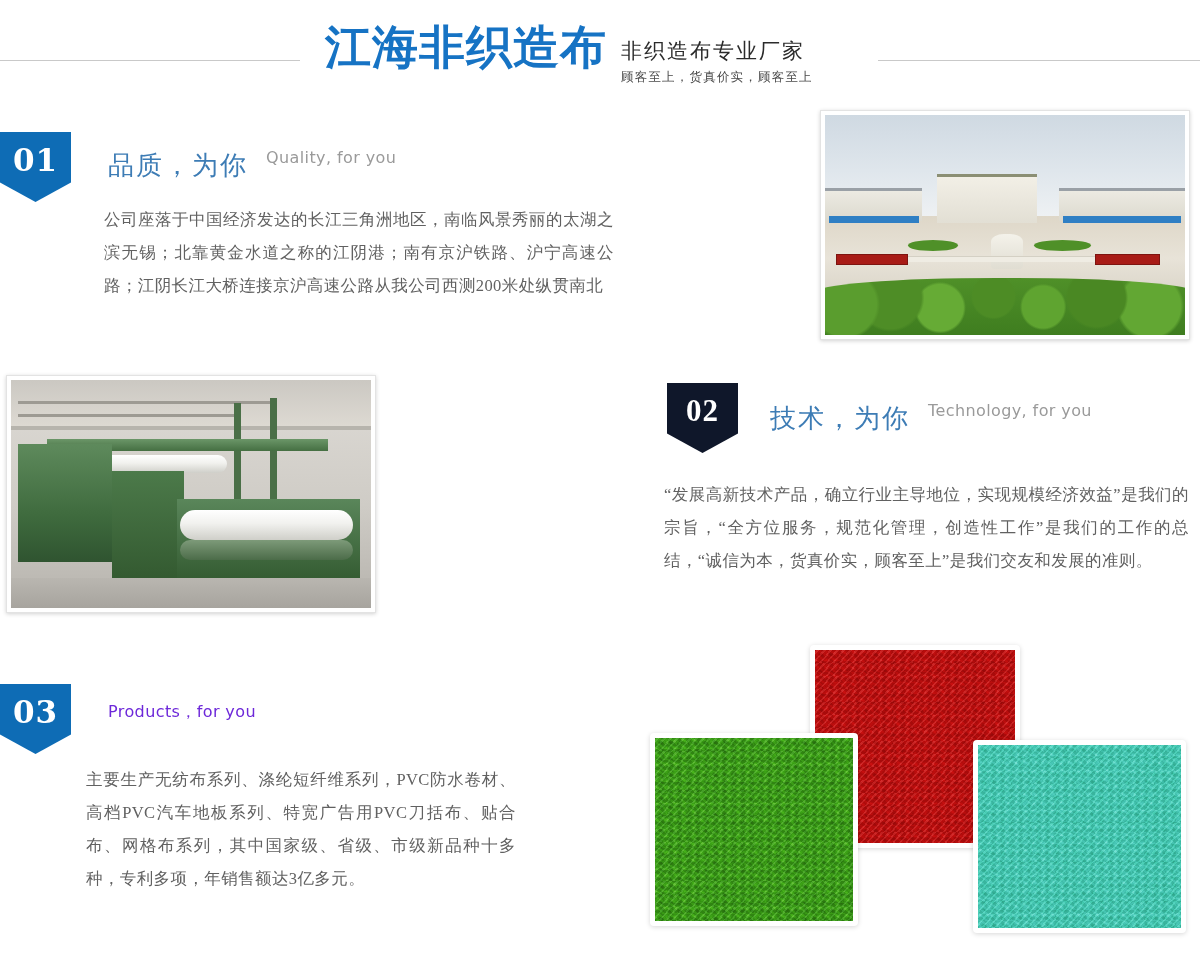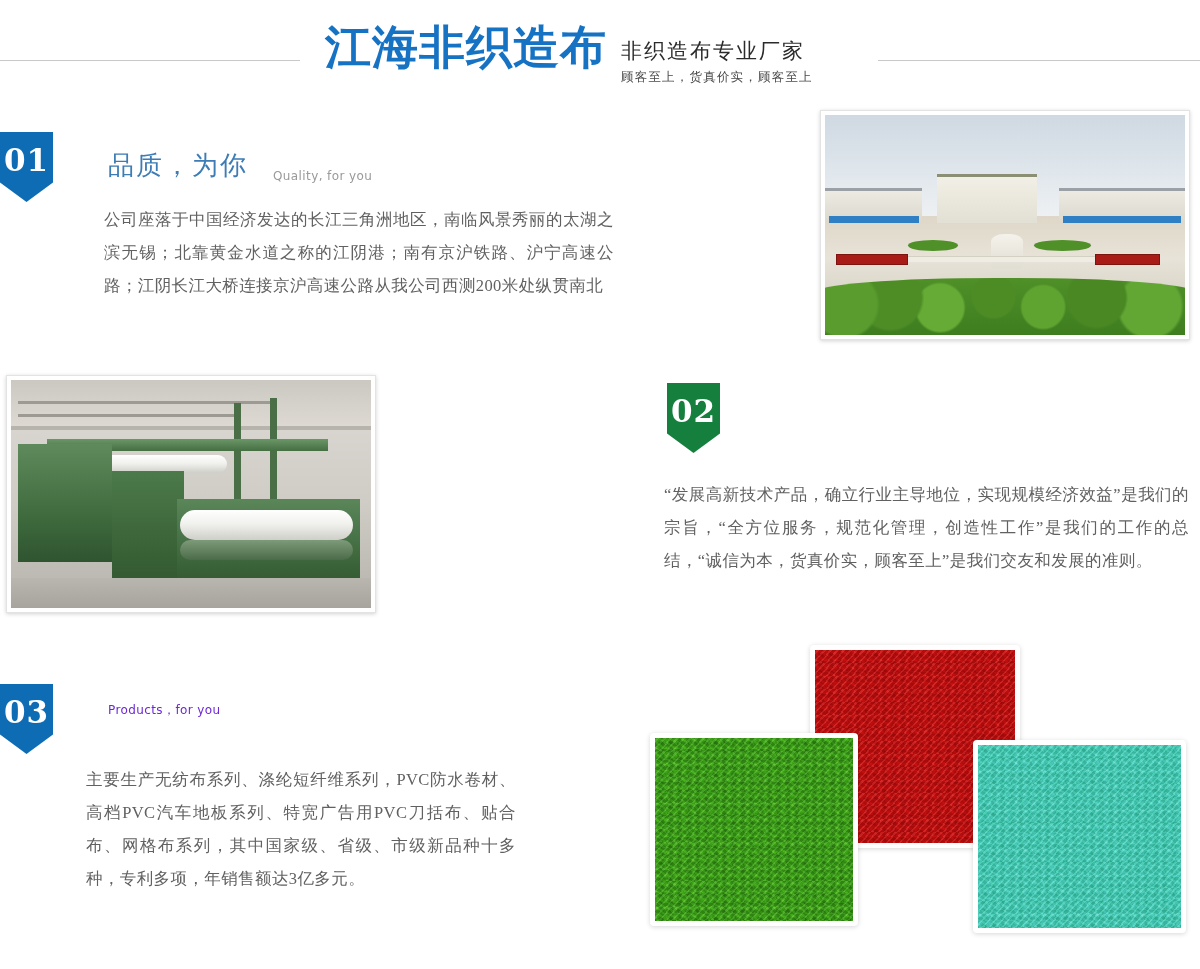--- a/index.html
+++ b/index.html
@@ -71,51 +71,50 @@
     font-size: 12.5px;
     color: #4a4a4a;
     letter-spacing: 1.2px;
     line-height: 22px;
     white-space: nowrap;
   }
 
   
   .badge {
     position: absolute;
-    width: 53px; height: 70px;
+    width: 71px; height: 70px;
     background: #0e6cb5;
     color: #ffffff;
     font-family: "DejaVu Serif", "Liberation Serif", serif;
     font-size: 31px;
     font-weight: 700;
     letter-spacing: 1px;
     text-align: center;
     line-height: 56px;
     -webkit-clip-path: polygon(0 0, 100% 0, 100% 72%, 50% 100%, 0 72%);
     clip-path: polygon(0 0, 100% 0, 100% 72%, 50% 100%, 0 72%);
   }
 
   
   .sec-head {
     position: absolute;
     display: flex;
-    align-items: flex-end;
+    align-items: flex-start;
     white-space: nowrap;
-    gap: 7px;
   }
   .sec-title-cn {
     font-family: "DejaVu Sans", "Liberation Sans", sans-serif;
     font-size: 26px;
     color: #3d7cb5;
     letter-spacing: 2px;
   }
   .sec-title-en {
     margin-left: 18px;
     font-family: "DejaVu Sans", "Liberation Sans", sans-serif;
-    font-size: 12px;
+    font-size: 16px;
     color: #9a9a9a;
     letter-spacing: 0.4px;
   }
 
   
   .sec-body {
     position: absolute;
     font-family: Liberation Serif, serif;
     font-size: 16.5px;
     color: #616161;
@@ -331,22 +330,26 @@
       <div class="m-roll" id="m-roll-top"></div>
       <div class="m-machine" id="m-body-left"></div>
       <div class="m-machine" id="m-body-mid"></div>
       <div class="m-machine" id="m-body-right"></div>
       <div class="m-roll" id="m-roll-big"></div>
       <div class="m-roll" id="m-roll-drum"></div>
       <div class="m-floor"></div>
     </div>
   </div>
 
-  <div class="badge" style="left: 667px; top: 383px; background: #15803d;">02</div>
-
+  <div class="badge" style="left: 667px; top: 383px; background: #0f172a; font-family: Liberation Serif, serif;">02</div>
+
+  <div class="sec-head" style="left:770px; top:401px;">
+    <span class="sec-title-cn" style="color: rgb(61, 124, 181);">技术，为你</span>
+    <span class="sec-title-en" style="color: rgb(154, 154, 154);">Technology, for you</span>
+  </div>
 
   <div class="sec-body" style="left: 664px; top: 478px; width: 525px; color: rgb(97, 97, 97);">“发展高新技术产品，确立行业主导地位，实现规模经济效益”是我们的宗旨，“全方位服务，规范化管理，创造性工作”是我们的工作的总结，“诚信为本，货真价实，顾客至上”是我们交友和发展的准则。</div>
 
   <div class="badge" style="left: 0px; top: 684px; background: rgb(14, 108, 181);">03</div>
 
   <div class="sec-head" style="left:90px; top:702px;">
     <span class="sec-title-en" style="color: #6d28d9;">Products，for you</span>
   </div>
 
   <div class="sec-body" style="left: 86px; top: 763px; width: 430px; color: rgb(97, 97, 97);">主要生产无纺布系列、涤纶短纤维系列，PVC防水卷材、高档PVC汽车地板系列、特宽广告用PVC刀括布、贴合布、网格布系列，其中国家级、省级、市级新品种十多种，专利多项，年销售额达3亿多元。</div>

